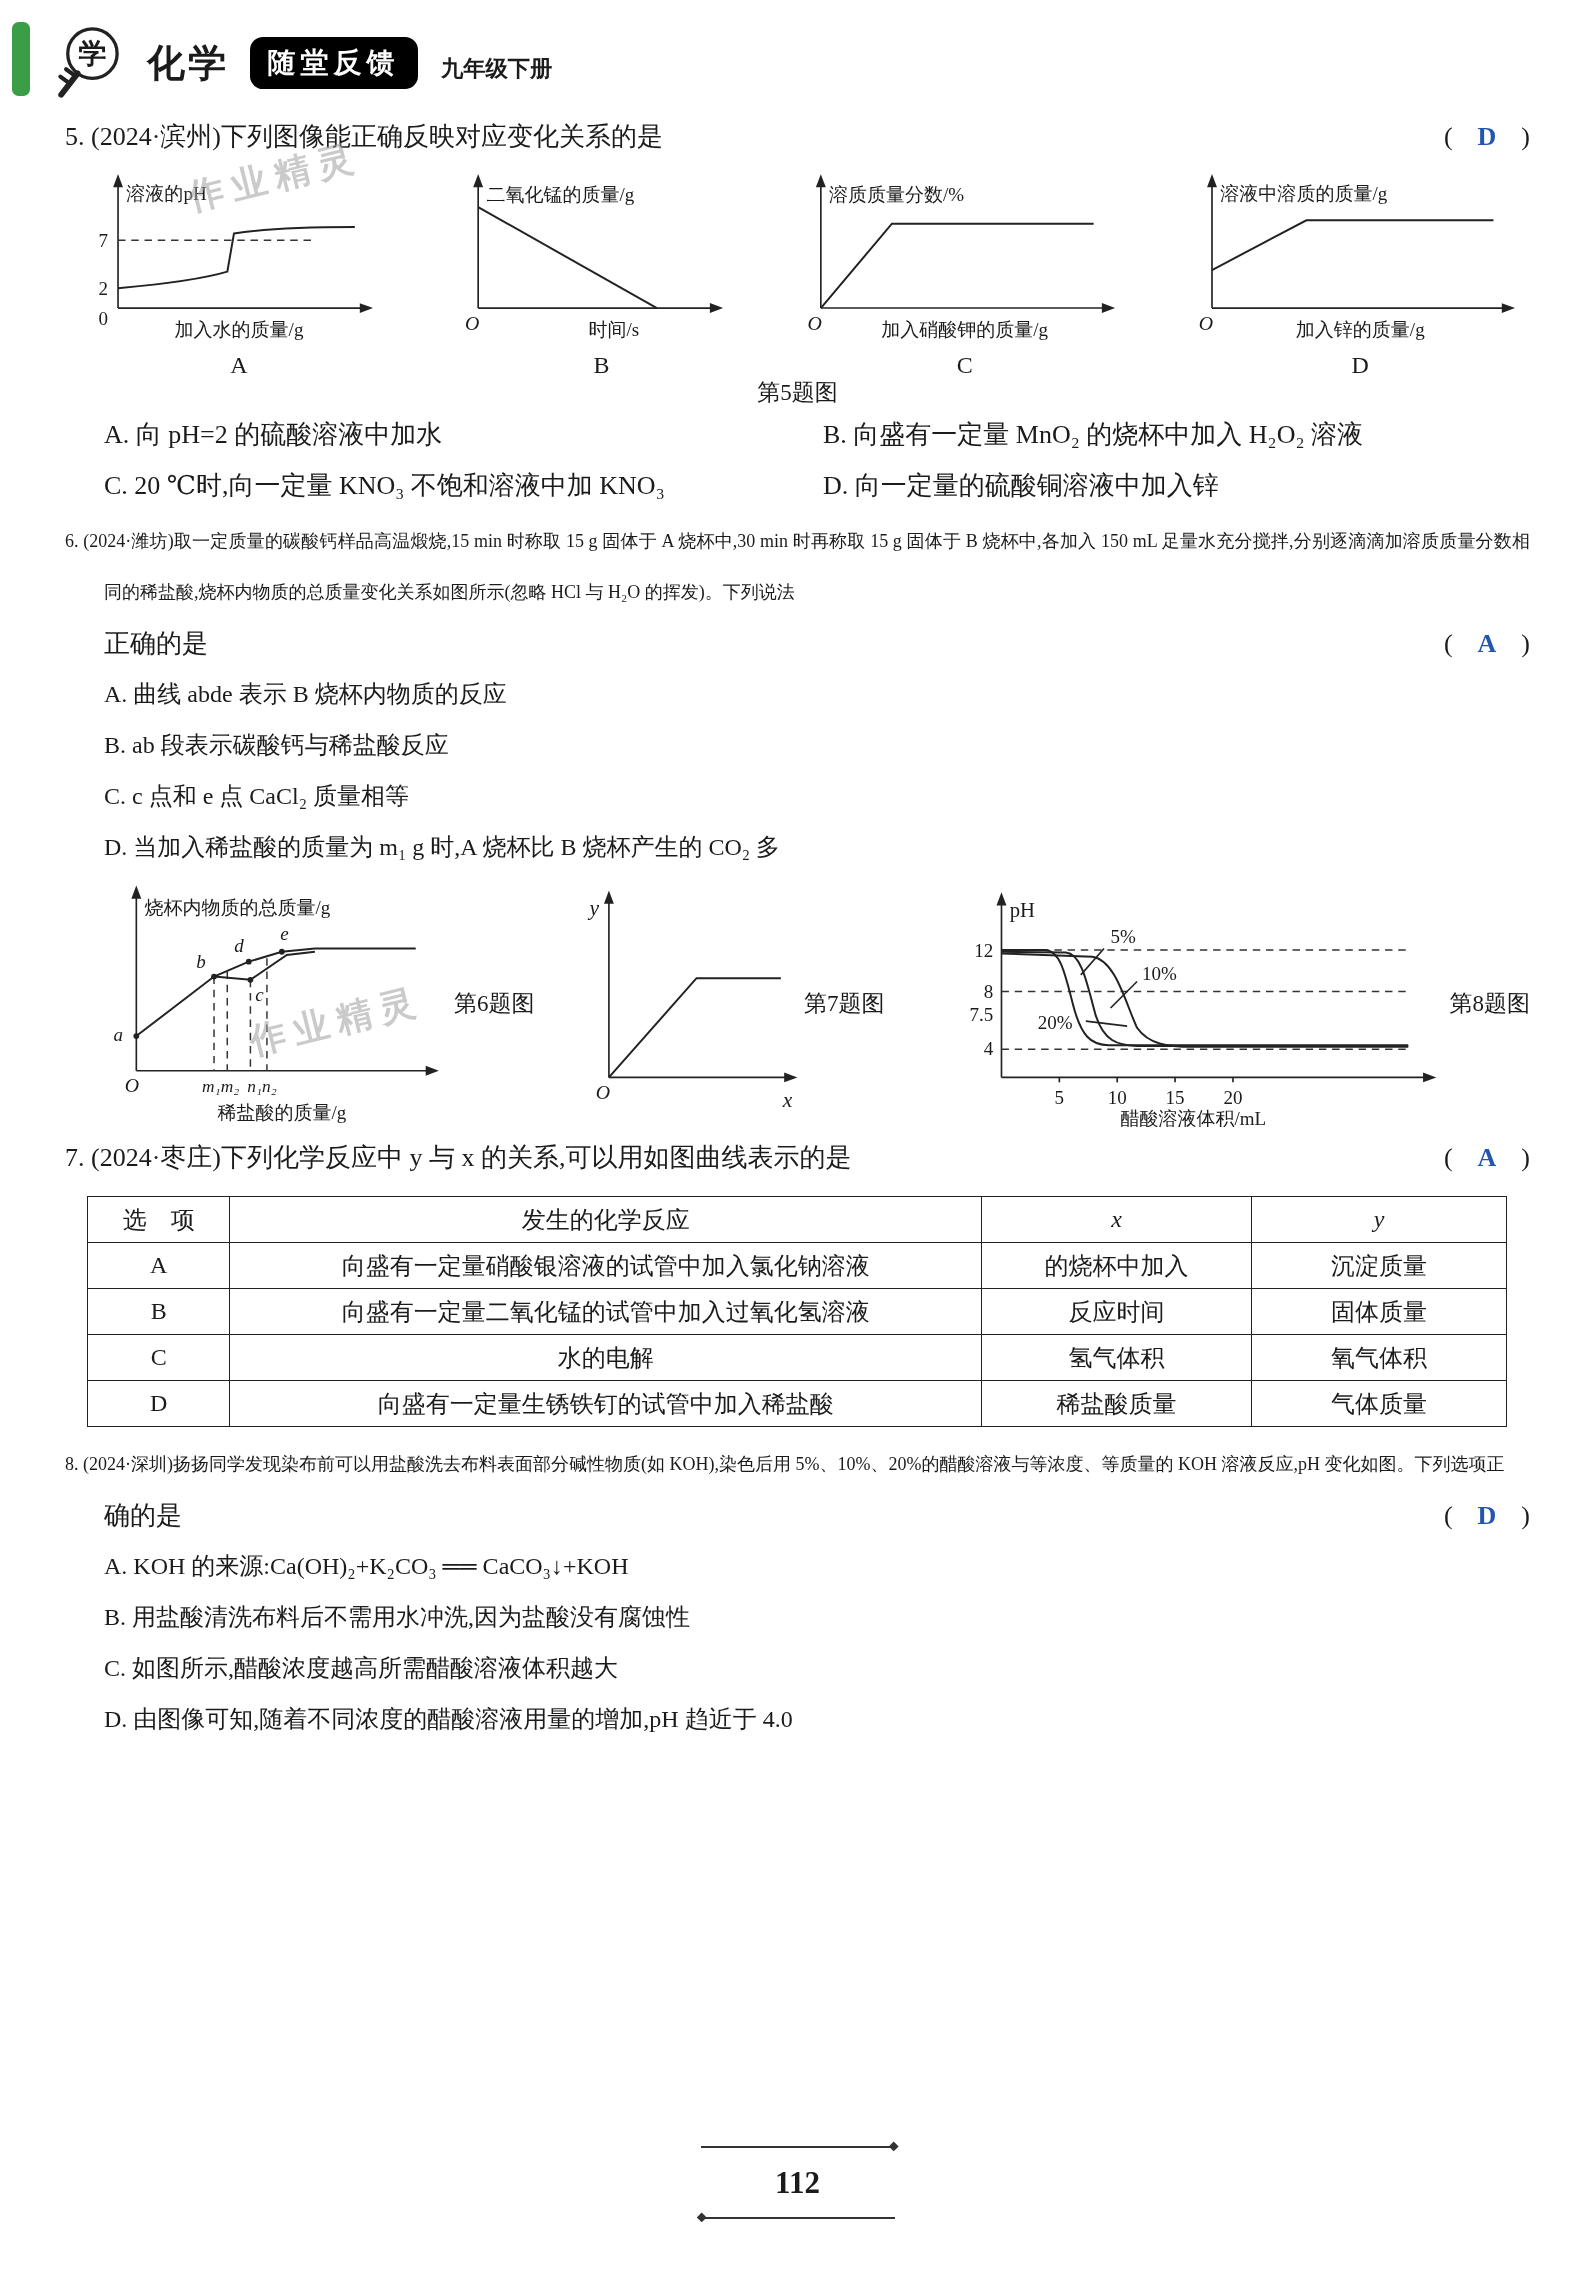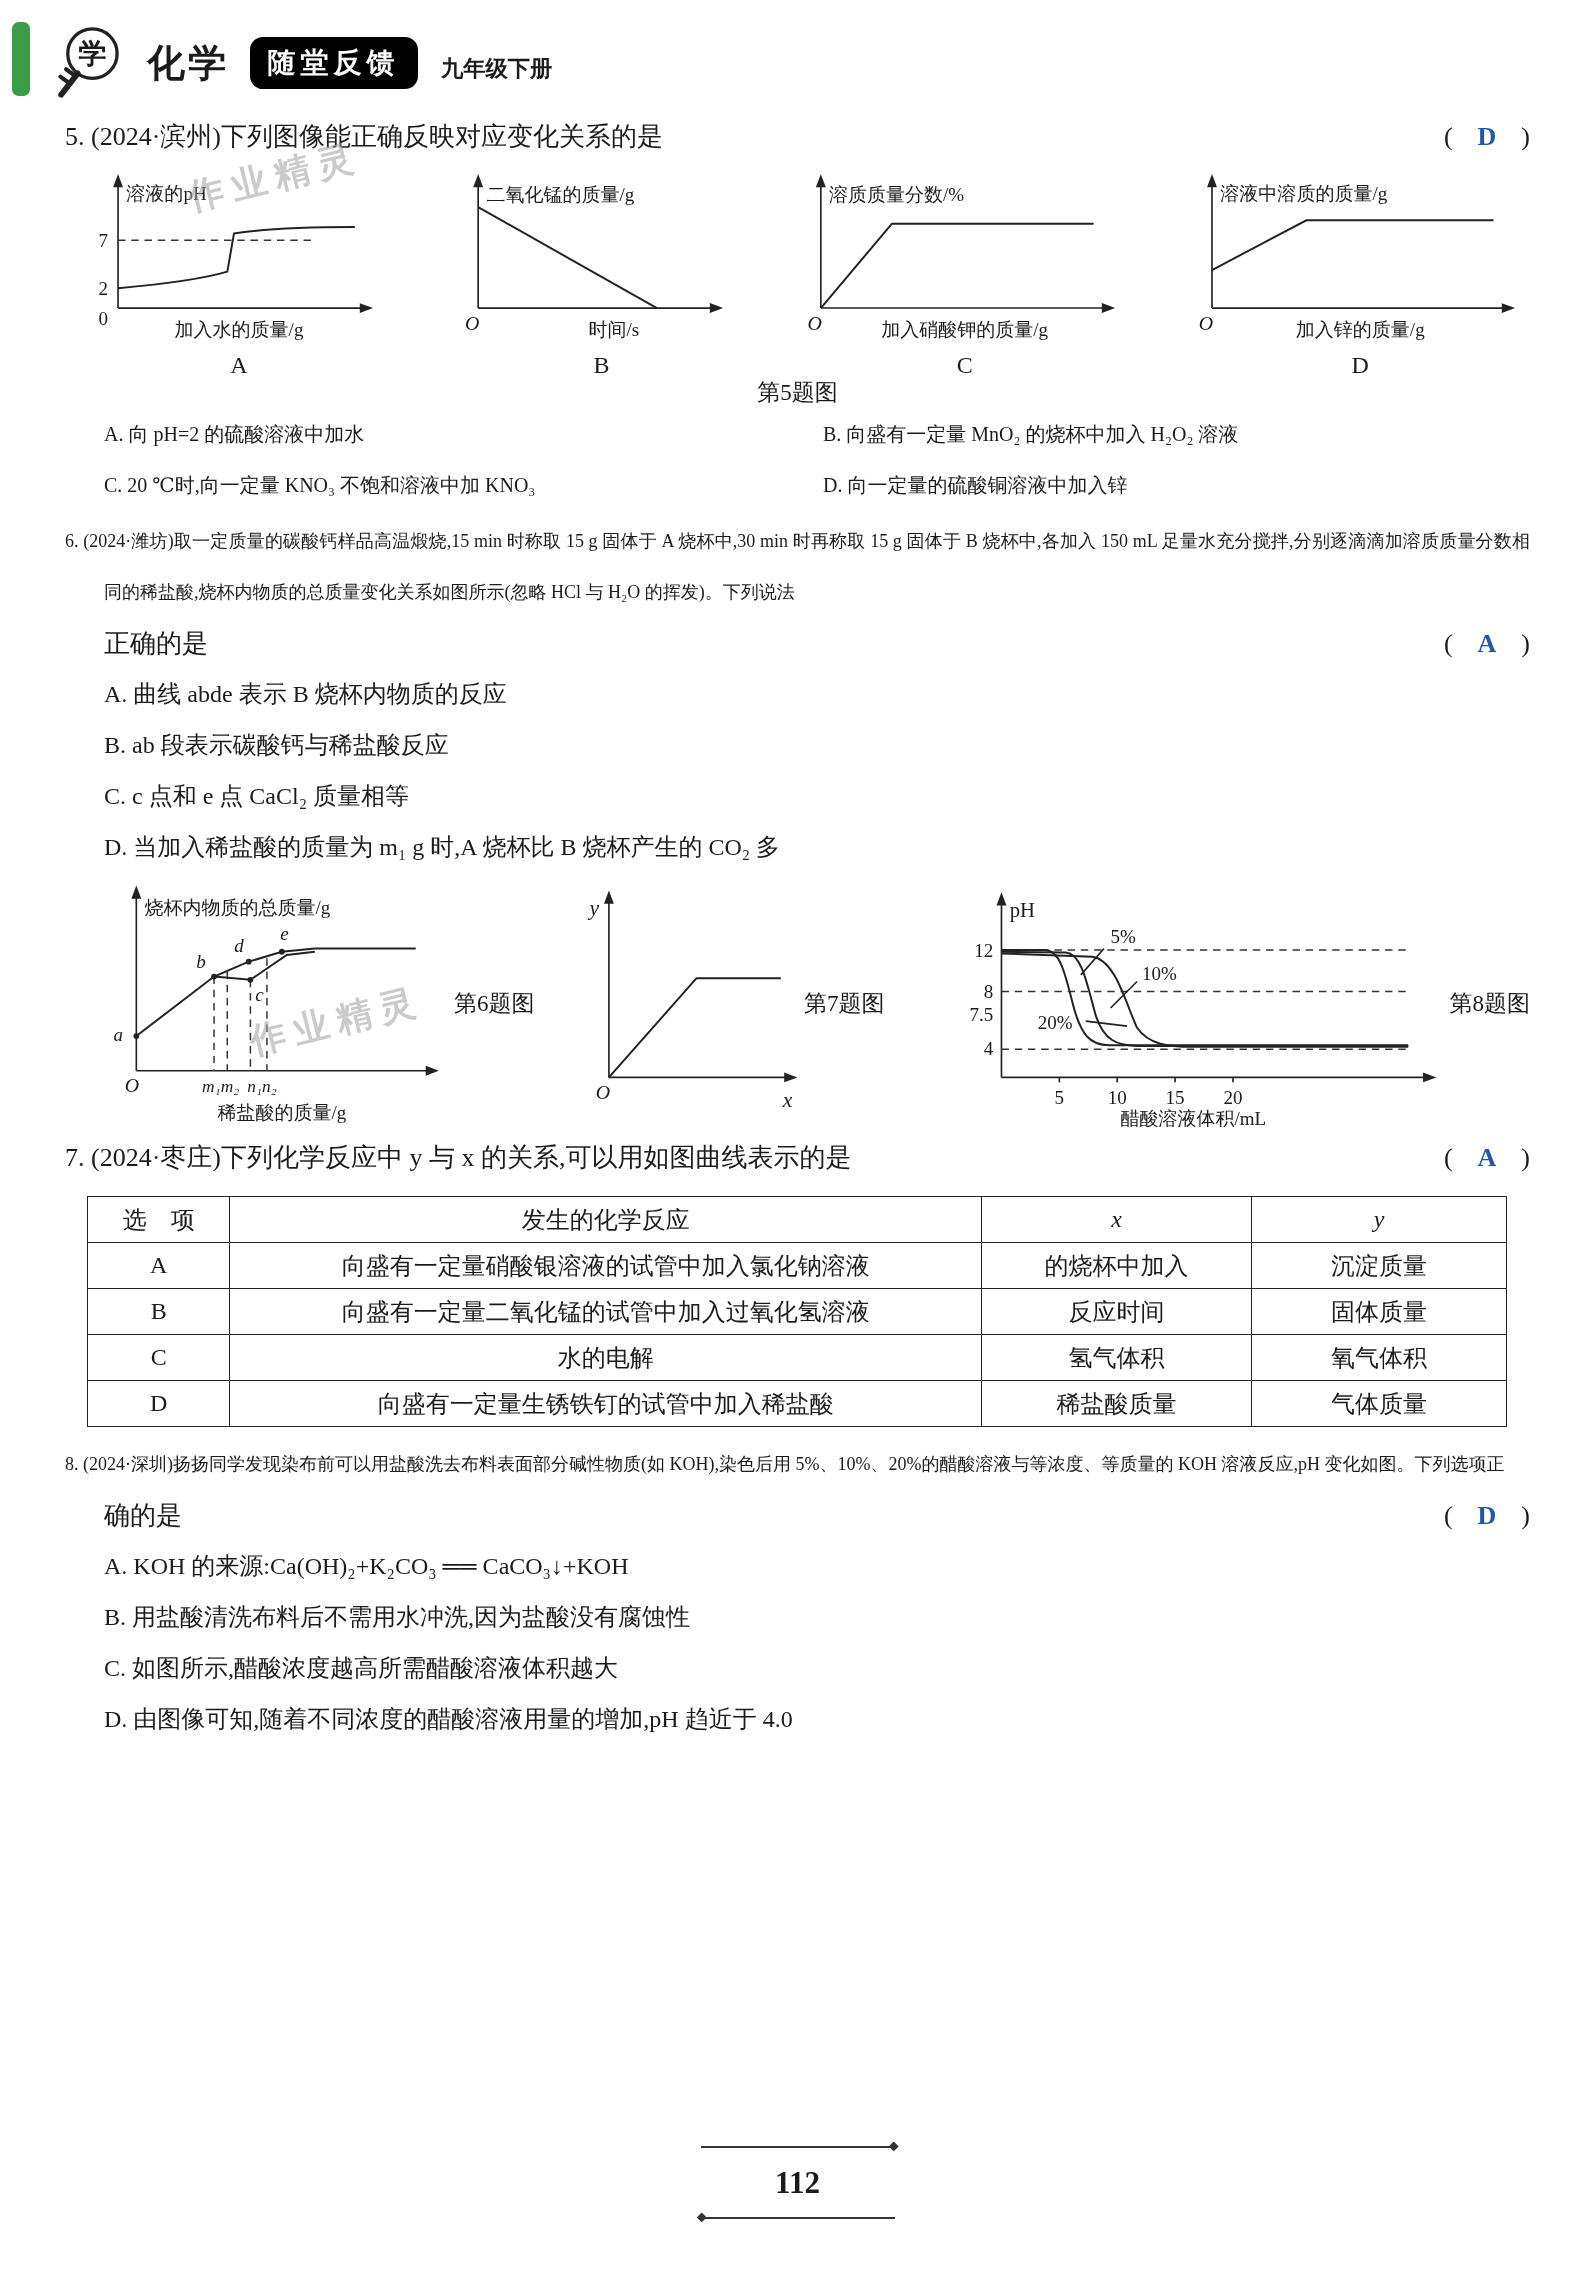--- a/index.html
+++ b/index.html
@@ -17,21 +17,21 @@
   .series-box { background:#000000; color:#fff; font-size:28px; font-weight:bold;
     font-family:"Liberation Sans",sans-serif; padding:6.6px 18px; border-radius:13px; letter-spacing:5px; }
   .grade { font-size:22.3px; font-weight:bold; font-family:"Liberation Sans",sans-serif; margin-left:3.3px; margin-top:11.6px; }
 
   .content { padding:0 65px; }
   section { margin-top:5px; }
   .q-stem { display:flex; justify-content:space-between; align-items:baseline; font-size:26px; line-height:51px; }
   .para { font-size:18px; line-height:51px; text-align:justify; padding-left:39px; text-indent:-39px; }
   .tail { display:flex; justify-content:space-between; align-items:baseline; font-size:26px; line-height:51px; padding-left:39px; }
   .opt { font-size:24px; line-height:51px; padding-left:39px; }
-  .opt-2col { display:flex; padding-left:39px; font-size:20px; line-height:51px;gap:12px; }
+  .opt-2col { display:flex; padding-left:39px; font-size:26px; line-height:51px;gap:12px; }
   .opt-2col .col { width:50%; }
   .ans { white-space:nowrap; font-size:26px; }
   .ans .letter { color:#2356ad; display:inline-block; margin:0 25px; font-weight:bold; }
 
   .graph-row { display:flex; justify-content:space-between; align-items:flex-end; margin-top:6.6px; }
   .q6-row { justify-content:flex-start; gap:21.5px; }
   .push-right { margin-left:auto; }
   figure { display:flex; flex-direction:row; align-items:center; }
   .caption { text-align:center; font-size:23px; line-height:33px; }
   svg { display:block; }

